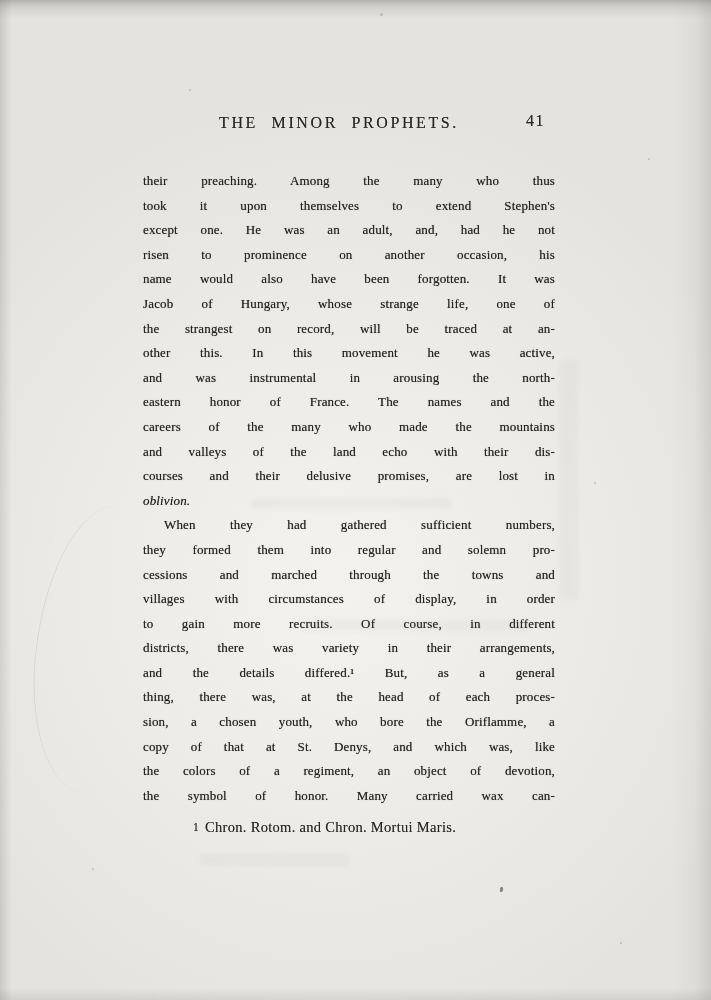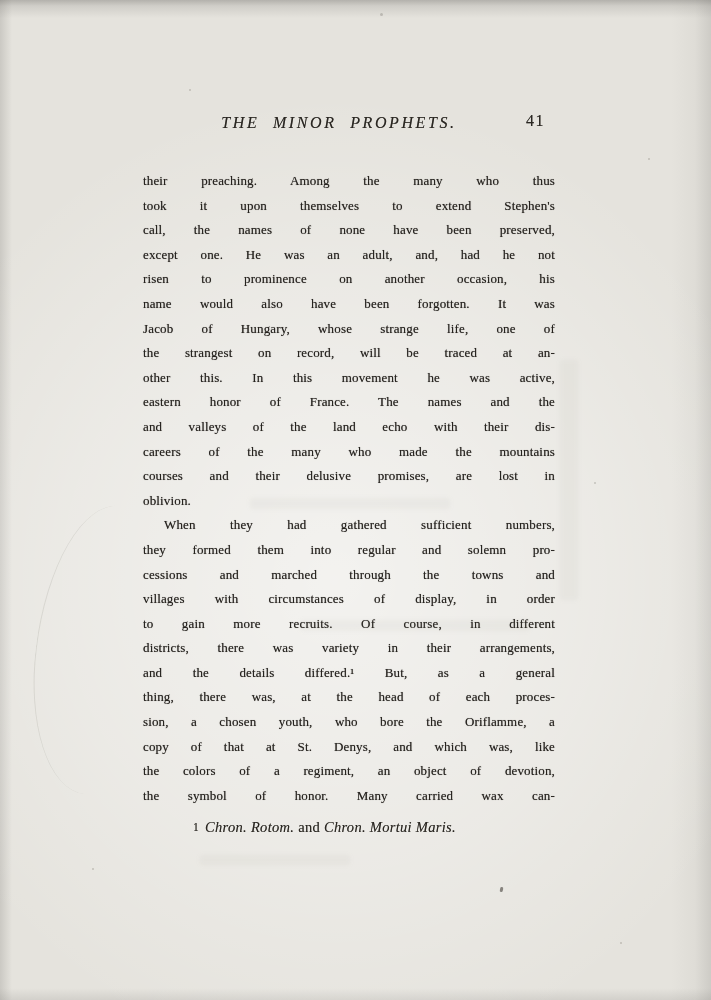--- a/index.html
+++ b/index.html
@@ -32,21 +32,20 @@
   .running-head {
     position: absolute;
     left: 133px;
     width: 412px;
     top: 114px;
     height: 26px;
   }
   .running-title {
     display: block;
     text-align: center;
-    font-style: italic;
     font-size: 16px;
     letter-spacing: 2.6px;
     word-spacing: 7px;
     color: #2a2722;
     text-shadow: 0 0 0.6px rgba(42,39,34,0.55);
     white-space: nowrap;
   }
   .page-number {
     position: absolute;
     right: 0;
@@ -68,42 +67,42 @@
     letter-spacing: 0.15px;
     color: #26231f;
     text-shadow: 0 0 0.7px rgba(38,35,31,0.6);
     margin-top: 20px;
   }
   .line {
     text-align: justify;
     text-align-last: justify;
     white-space: normal;
   }
-  .line.ragged { text-align-last: left; }
+  .line.ragged { text-align-last: left; font-style: italic; }
   .line.indent { text-indent: 21px; }
 
   
   .footnote {
     position: absolute;
     left: 133px;
     top: 819px;
     width: 412px;
     padding-left: 60px;
     box-sizing: border-box;
     font-size: 14.5px;
     letter-spacing: 0.3px;
     color: #2a2722;
     text-shadow: 0 0 0.5px rgba(42,39,34,0.5);
   }
   .footnote .marker {
     font-size: 11.5px;
     vertical-align: 1.5px;
     margin-right: 6px;
   }
-  .footnote .italic { font-style: italic; }
+  .footnote .italic { }
 
   
   .paper-crease {
     position: absolute;
     left: 36px;
     top: 505px;
     width: 130px;
     height: 290px;
     border: none;
     border-left: 1.5px solid rgba(95,90,80,0.13);
@@ -138,30 +137,30 @@
 <div class="page">
 
   <div class="running-head">
     <span class="running-title">THE MINOR PROPHETS.</span>
     <span class="page-number">41</span>
   </div>
 
   <div class="body-text">
       <div class="line">their preaching.  Among the many who thus</div>
       <div class="line">took it upon themselves to extend Stephen's</div>
-      <div class="line">call, the names of none have been preserved,</div>
       <div class="line">except one.  He was an adult, and, had he not</div>
       <div class="line">risen to prominence on another occasion, his</div>
       <div class="line">name would also have been forgotten.  It was</div>
       <div class="line">Jacob of Hungary, whose strange life, one of</div>
       <div class="line">the strangest on record, will be traced at an-</div>
       <div class="line">other this.  In this movement he was active,</div>
+      <div class="line">and was instrumental in arousing the north-</div>
       <div class="line">eastern honor of France.  The names and the</div>
+      <div class="line">careers of the many who made the mountains</div>
       <div class="line">and valleys of the land echo with their dis-</div>
-      <div class="line">careers of the many who made the mountains</div>
       <div class="line">courses and their delusive promises, are lost in</div>
       <div class="line ragged">oblivion.</div>
       <div class="line indent">When they had gathered sufficient numbers,</div>
       <div class="line">they formed them into regular and solemn pro-</div>
       <div class="line">cessions and marched through the towns and</div>
       <div class="line">villages with circumstances of display, in order</div>
       <div class="line">to gain more recruits.  Of course, in different</div>
       <div class="line">districts, there was variety in their arrangements,</div>
       <div class="line">and the details differed.¹  But, as a general</div>
       <div class="line">thing, there was, at the head of each proces-</div>

